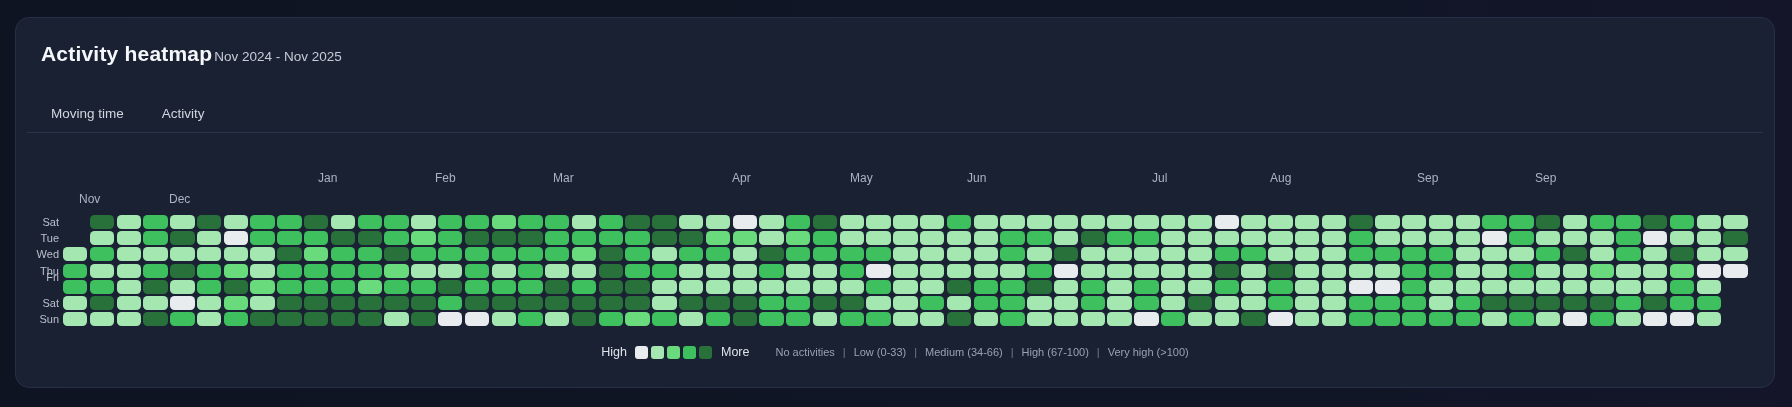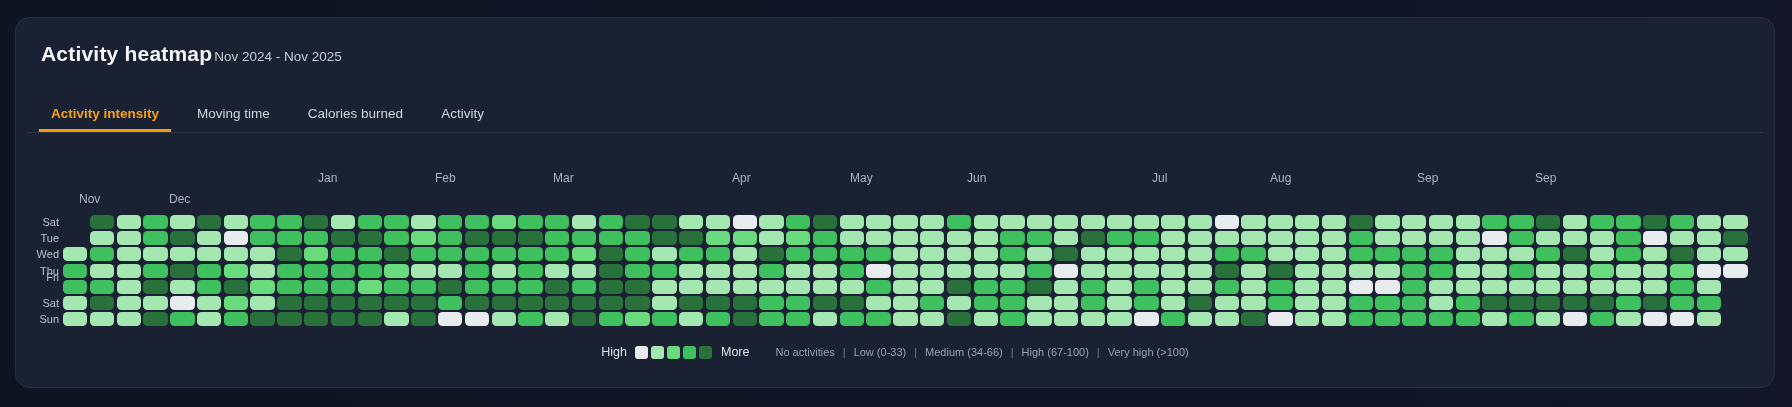--- a/index.html
+++ b/index.html
@@ -54,23 +54,21 @@
 <body>
 
 <div class="page">
   <div class="card">
 
     <div class="header">
       <h1 class="title">Activity heatmap</h1><span class="subtitle">Nov 2024 - Nov 2025</span>
     </div>
 
     <div class="tabs" id="tabs">
-        <div class="tab active">Activity intensity</div>
         <div class="tab">Moving time</div>
-        <div class="tab">Calories burned</div>
         <div class="tab">Activity</div>
       </div>
 
     <div class="chart">
       <div id="months">
           <div class="month-label" style="left: 63px; top: 174px;">Nov</div>
           <div class="month-label" style="left: 153px; top: 174px;">Dec</div>
           <div class="month-label" style="left: 302px; top: 153px;">Jan</div>
           <div class="month-label" style="left: 419px; top: 153px;">Feb</div>
           <div class="month-label" style="left: 537px; top: 153px;">Mar</div>

